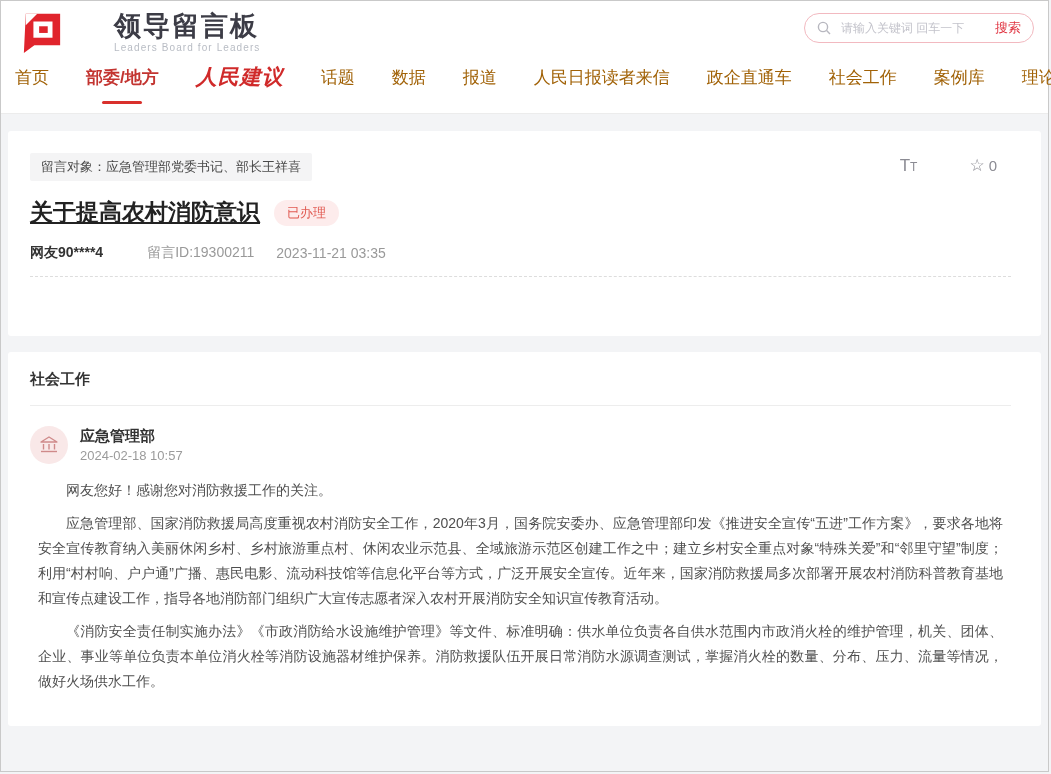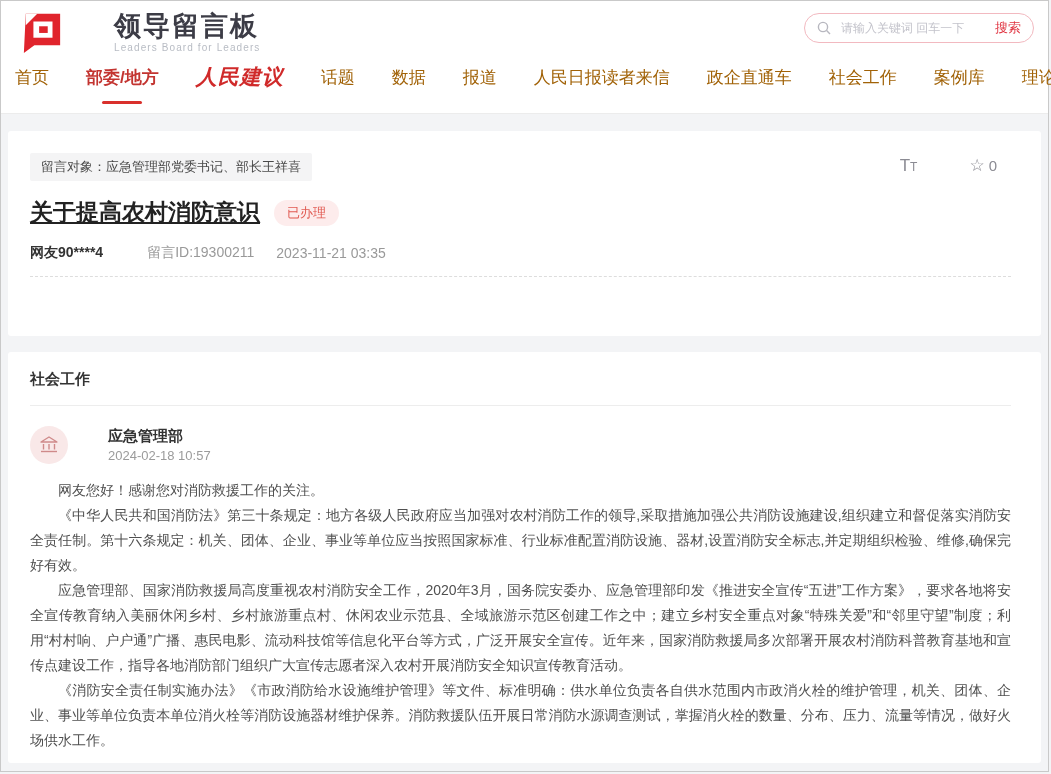--- a/index.html
+++ b/index.html
@@ -55,28 +55,28 @@
   .meta-row{margin-top:16px;font-size:14px;color:#999;display:flex;align-items:center;
     padding-bottom:14px;border-bottom:1px dashed #ddd;}
   .meta-author{color:#333;font-weight:bold;margin-right:44px;}
   .meta-id{margin-right:22px;}
 
   .msg-body{margin-top:14px;font-size:14px;color:#424242;line-height:28px;text-align:justify;}
 
   .reply-card{padding:18px 30px 10px 22px;min-height:374px;box-sizing:border-box;}
   .reply-section-title{font-size:15px;font-weight:bold;color:#333;margin:0 0 16px 0;}
   .reply-divider{height:1px;background:#ededed;margin:0 0 20px 0;}
-  .replier{display:flex;align-items:center;margin-bottom:14px;gap:28px;}
+  .replier{display:flex;align-items:center;margin-bottom:14px;}
   .avatar{width:38px;height:38px;border-radius:50%;background:#f9e8e8;display:flex;
     align-items:center;justify-content:center;margin-right:12px;flex:0 0 auto;}
   .replier-name{font-size:15px;font-weight:bold;color:#333;line-height:19px;}
   .replier-time{font-size:13px;color:#9b9b9b;line-height:17px;margin-top:2px;}
 
   .reply-body{font-size:14px;color:#4f4f4f;line-height:25px;text-align:justify;}
-  .reply-body p{margin:0;text-indent:2em;}
+  .reply-body p{margin:8px;text-indent:2em;}
 </style>
 </head>
 <body>
 
 <div class="page">
 
   <header class="site-header">
     <div class="logo">
       <svg class="logo-icon" viewBox="0 0 44 44">
         <path fill="#e0242c" d="M5 3 h36 v33 h-27 l-11 8 z"></path>
@@ -157,21 +157,20 @@
           </svg>
         </div>
         <div>
           <div class="replier-name">应急管理部</div>
           <div class="replier-time">2024-02-18 10:57</div>
         </div>
       </div>
 
       <div class="reply-body">
         <p>网友您好！感谢您对消防救援工作的关注。</p>
-        <p>《中华人民共和国消防法》第三十条规定：地方各级人民政府应当加强对农村消防工作的领导,采取措施加强公共消防设施建设,组织建立和督促落实消防安全责任制。第十六条规定：机关、团体、企业、事业等单位应当按照国家标准、行业标准配置消防设施、器材,设置消防安全标志,并定期组织检验、维修,确保完好有效。</p>
         <p>应急管理部、国家消防救援局高度重视农村消防安全工作，2020年3月，国务院安委办、应急管理部印发《推进安全宣传“五进”工作方案》，要求各地将安全宣传教育纳入美丽休闲乡村、乡村旅游重点村、休闲农业示范县、全域旅游示范区创建工作之中；建立乡村安全重点对象“特殊关爱”和“邻里守望”制度；利用“村村响、户户通”广播、惠民电影、流动科技馆等信息化平台等方式，广泛开展安全宣传。近年来，国家消防救援局多次部署开展农村消防科普教育基地和宣传点建设工作，指导各地消防部门组织广大宣传志愿者深入农村开展消防安全知识宣传教育活动。</p>
         <p>《消防安全责任制实施办法》《市政消防给水设施维护管理》等文件、标准明确：供水单位负责各自供水范围内市政消火栓的维护管理，机关、团体、企业、事业等单位负责本单位消火栓等消防设施器材维护保养。消防救援队伍开展日常消防水源调查测试，掌握消火栓的数量、分布、压力、流量等情况，做好火场供水工作。</p>
 
       </div>
     </section>
 
   </main>
 </div>
 
 </body></html>

